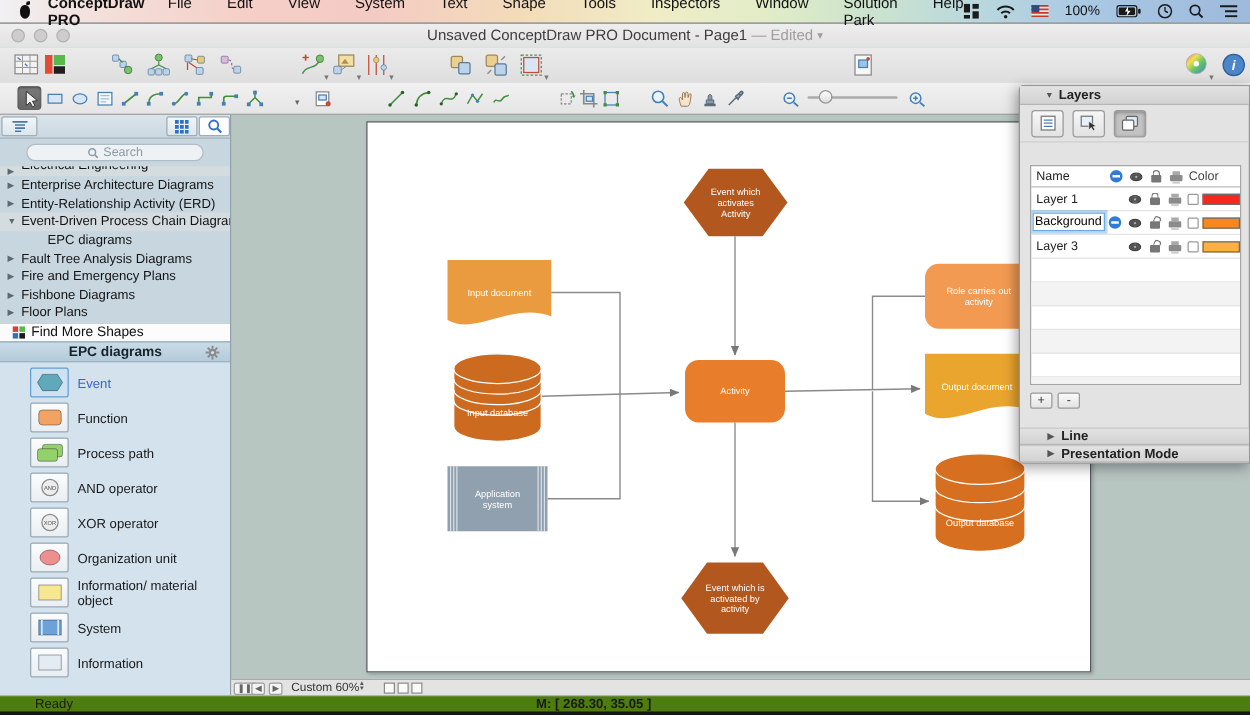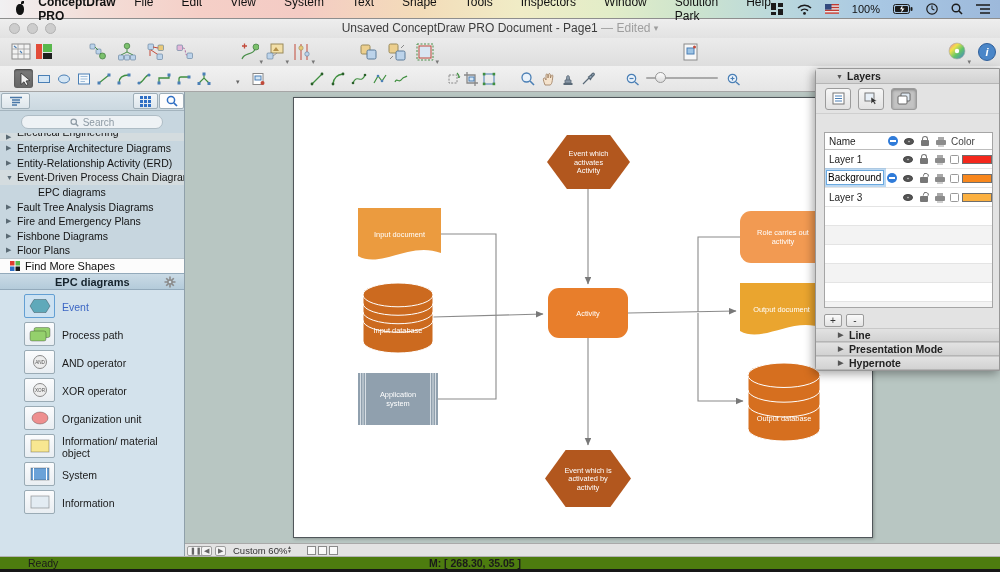--- a/index.html
+++ b/index.html
@@ -570,20 +570,28 @@
         </svg>
     </div>
     <div class="shapelist" id="shape-list">
         <div class="shaperow sel">
           <span class="sicon">
             <svg width="22" height="16" viewBox="0 0 22 16">
               <polygon points="1,8 5,1.5 17,1.5 21,8 17,14.5 5,14.5" fill="#5fa9ba" stroke="rgba(0,0,0,0.35)" stroke-width="0.8"></polygon>
             </svg>
           </span>
           <span class="slabel">Event</span>
+        </div>
+        <div class="shaperow">
+          <span class="sicon">
+            <svg width="22" height="16" viewBox="0 0 22 16">
+              <rect x="2" y="2" width="18" height="12" rx="3" fill="#f2a262" stroke="rgba(0,0,0,0.35)" stroke-width="0.8"></rect>
+            </svg>
+          </span>
+          <span class="slabel">Function</span>
         </div>
         <div class="shaperow">
           <span class="sicon">
             <svg width="22" height="16" viewBox="0 0 22 16">
               <rect x="5" y="1.5" width="16" height="10" rx="2" fill="#94d06c" stroke="rgba(0,0,0,0.35)" stroke-width="0.8"></rect>
               <rect x="1" y="5" width="16" height="10" rx="2" fill="#94d06c" stroke="rgba(0,0,0,0.35)" stroke-width="0.8"></rect>
             </svg>
           </span>
           <span class="slabel">Process path</span>
         </div>
@@ -813,24 +821,20 @@
     </div>
     <div class="rbottom">
       <div class="sechead">
           <span class="arr">▶</span>
           <span class="t">Line</span>
         </div>
       <div class="sechead">
           <span class="arr">▶</span>
           <span class="t">Presentation Mode</span>
         </div>
-      <div class="sechead">
-          <span class="arr">▶</span>
-          <span class="t">Hypernote</span>
-        </div>
     </div>
   </div>
 
   <div class="pagebar">
     <div class="pb-el" style="left:2px">
         <span class="pb-btn">❚❚</span>
       </div>
     <div class="pb-el" style="left:16px">
         <span class="pb-btn">◀</span>
       </div>

